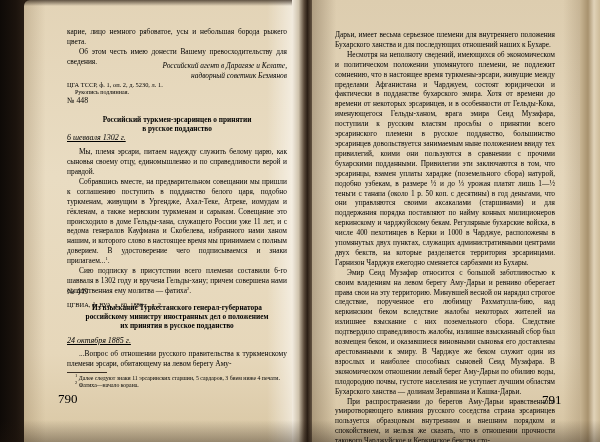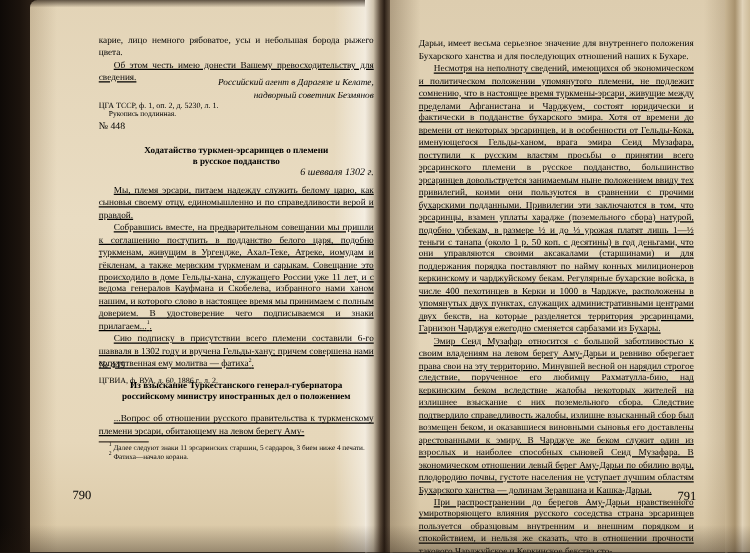--- a/index.html
+++ b/index.html
@@ -42,33 +42,33 @@
   }
   .right-edge {
     position:absolute; left:580px; top:0; width:20px; height:442px;
     background:linear-gradient(90deg,#c8b593 0%,#a8926e 40%,#e0d2b8 70%,#cdbb98 100%);
   }
   .bottom-shadow {
     position:absolute; left:0; top:420px; width:600px; height:22px;
     background:linear-gradient(180deg,rgba(0,0,0,0),rgba(30,20,12,0.35));
   }
   .text-block { position:absolute; font-size:7.4px; line-height:9.9px; text-align:justify; }
-  .left-col { left:67px; width:220px;margin-left:12px; }
+  .left-col { left:67px; width:220px; }
   .right-col { left:335px; width:220px; }
   p { margin:0; }
-  .indent { text-indent:12px;text-decoration:underline; }
+  .indent { text-indent:12px; }
   .sig { text-align:right; font-style:italic; }
   .archive { font-size:6.4px; line-height:8px; }
   .archive-note { font-size:6px; line-height:7.5px; padding-left:8px; }
   .doc-number { font-size:7.8px; }
   .doc-title { text-align:center; font-weight:bold; font-size:7.3px; line-height:9.2px; }
-  .doc-date { text-align:right; font-style:italic; font-size:8px; }
+  .doc-date { text-align:left; font-style:italic; font-size:8px;text-decoration:underline; }
   .footnote-rule { width:40px; border-top:0.8px solid #3b3026; margin:3px 0 2px 0; }
   .footnote { font-size:5.8px; line-height:7px; text-indent:8px; }
-  .page-num { position:absolute; font-size:10px; }
+  .page-num { position:absolute; font-size:13px; }
   sup { font-size:4.5px; vertical-align:super; line-height:0; }
 </style>
 </head>
 <body>
 
 <div class="spread">
   <div class="left-edge"></div>
 
   <div class="page page-left"></div>
   <div class="top-shadow-left"></div>
@@ -89,48 +89,50 @@
   </div>
 
   <div class="text-block left-col" style="top:81px;">
     <p class="archive">ЦГА ТССР, ф. 1, оп. 2, д. 5230, л. 1.</p>
     <p class="archive-note">Рукопись подлинная.</p>
   </div>
 
   <div class="text-block left-col" style="top:96px;">
     <p class="doc-number">№ 448</p>
     <div style="height:9px;"></div>
-    <p class="doc-title">Ходатайство туркмен-эрсаринцев о племени</p>
+    <p class="doc-title">Российский туркмен-эрсаринцев о принятии</p>
     <p class="doc-title">в русское подданство</p>
     <p class="doc-date">6 шевваля 1302 г.</p>
     <div style="height:4px;"></div>
     <p class="indent">Мы, племя эрсари, питаем надежду служить белому царю, как сыновья своему отцу, единомышленно и по справедливости верой и правдой.</p>
     <p class="indent"><span>Собравшись вместе, на предварительном совещании мы пришли к соглашению поступить в подданство белого царя, подобно туркменам, живущим в Ургендже, Ахал-Теке, Атреке, иомудам и гёкленам, а также мервским туркменам и сарыкам. Совещание это происходило в доме Гельды-хана, служащего России уже 11 лет, и с ведома генералов Кауфмана и Скобелева, избранного нами ханом нашим, и которого слово в настоящее время мы принимаем с полным доверием. В удостоверение чего подписываемся и знаки прилагаем...</span><sup>1</sup>.</p>
     <p class="indent"><span>Сию подписку в присутствии всего племени составили 6-го шавваля в 1302 году и вручена Гельды-хану; причем совершена нами сопутственная ему молитва — фатиха</span><sup>2</sup>.</p>
     <div style="height:5px;"></div>
     <p class="archive">ЦГВИА, ф. ВУА, д. 60, 1886 г., л. 2.</p>
   </div>
 
   <div class="text-block left-col" style="top:287px;">
     <p class="doc-number">№ 449</p>
     <div style="height:6px;"></div>
     <p class="doc-title">Из взыскание Туркестанского генерал-губернатора</p>
     <p class="doc-title">российскому министру иностранных дел о положением</p>
+    <p class="doc-title">их принятия в русское подданство</p>
     <div style="height:5px;"></div>
+    <p class="doc-date">24 октября 1885 г.</p>
     <div style="height:4px;"></div>
     <p class="indent">...Вопрос об отношении русского правительства к туркменскому племени эрсари, обитающему на левом берегу Аму-</p>
     <div class="footnote-rule"></div>
     <p class="footnote"><sup>1</sup> <span>Далее следуют знаки 11 эрсаринских старшин, 5 сардаров, 3 бием ниже 4 печати.</span></p>
     <p class="footnote"><sup>2</sup> <span>Фатиха—начало корана.</span></p>
   </div>
 
   <div class="page-num" style="left:58px; top:391px;">790</div>
 
   <div class="text-block right-col" style="top:30px;">
-    <p>Дарьи, имеет весьма серьезное значение для внутреннего положения Бухарского ханства и для последующих отношений наших к Бухаре.</p>
+    <p>Дарьи, имеет весьма серьезное племени для внутреннего положения Бухарского ханства и для последующих отношений наших к Бухаре.</p>
     <p class="indent">Несмотря на неполноту сведений, имеющихся об экономическом и политическом положении упомянутого племени, не подлежит сомнению, что в настоящее время туркмены-эрсари, живущие между пределами Афганистана и Чарджуем, состоят юридически и фактически в подданстве бухарского эмира. Хотя от времени до времени от некоторых эрсаринцев, и в особенности от Гельды-Кока, именующегося Гельды-ханом, врага эмира Сеид Музафара, поступили к русским властям просьбы о принятии всего эрсаринского племени в русское подданство, большинство эрсаринцев довольствуется занимаемым ныне положением ввиду тех привилегий, коими они пользуются в сравнении с прочими бухарскими подданными. Привилегии эти заключаются в том, что эрсаринцы, взамен уплаты харадже (поземельного сбора) натурой, подобно узбекам, в размере ½ и до ⅓ урожая платят лишь 1—½ теньги с танапа (около 1 р. 50 коп. с десятины) в год деньгами, что они управляются своими аксакалами (старшинами) и для поддержания порядка поставляют по найму конных милиционеров керкинскому и чарджуйскому бекам. Регулярные бухарские войска, в числе 400 пехотинцев в Керки и 1000 в Чарджуе, расположены в упомянутых двух пунктах, служащих административными центрами двух бекств, на которые разделяется территория эрсаринцами. Гарнизон Чарджуя ежегодно сменяется сарбазами из Бухары.</p>
     <p class="indent">Эмир Сеид Музафар относится с большой заботливостью к своим владениям на левом берегу Аму-Дарьи и ревниво оберегает права свои на эту территорию. Минувшей весной он нарядил строгое следствие, порученное его любимцу Рахматулла-бию, над керкинским беком вследствие жалобы некоторых жителей на излишнее взыскание с них поземельного сбора. Следствие подтвердило справедливость жалобы, излишне взысканный сбор был возмещен беком, и оказавшиеся виновными сыновья его доставлены арестованными к эмиру. В Чарджуе же беком служит один из взрослых и наиболее способных сыновей Сеид Музафара. В экономическом отношении левый берег Аму-Дарьи по обилию воды, плодородию почвы, густоте населения не уступает лучшим областям Бухарского ханства — долинам Зеравшана и Кашка-Дарьи.</p>
     <p class="indent">При распространении до берегов Аму-Дарьи нравственного умиротворяющего влияния русского соседства страна эрсаринцев пользуется образцовым внутренним и внешним порядком и спокойствием, и нельзя же сказать, что в отношении прочности такового Чарджуйское и Керкинское бекства сто-</p>
   </div>
 
   <div class="page-num" style="left:542px; top:392px;">791</div>
 
   <div class="bottom-shadow"></div>
 </div>
 

